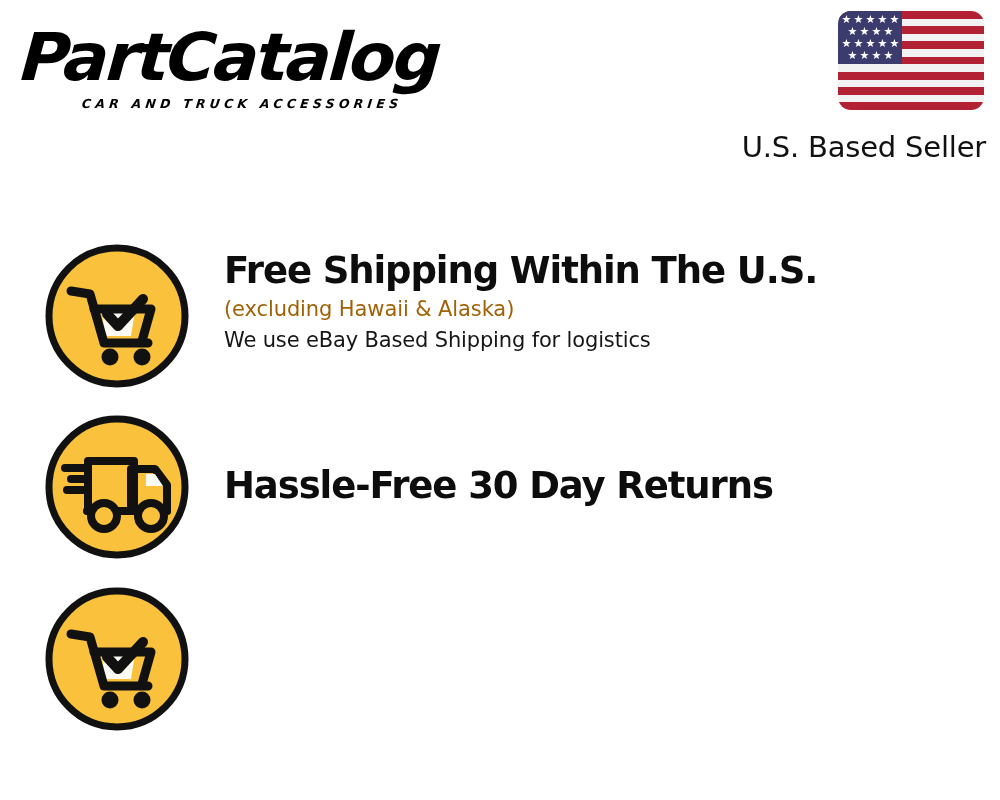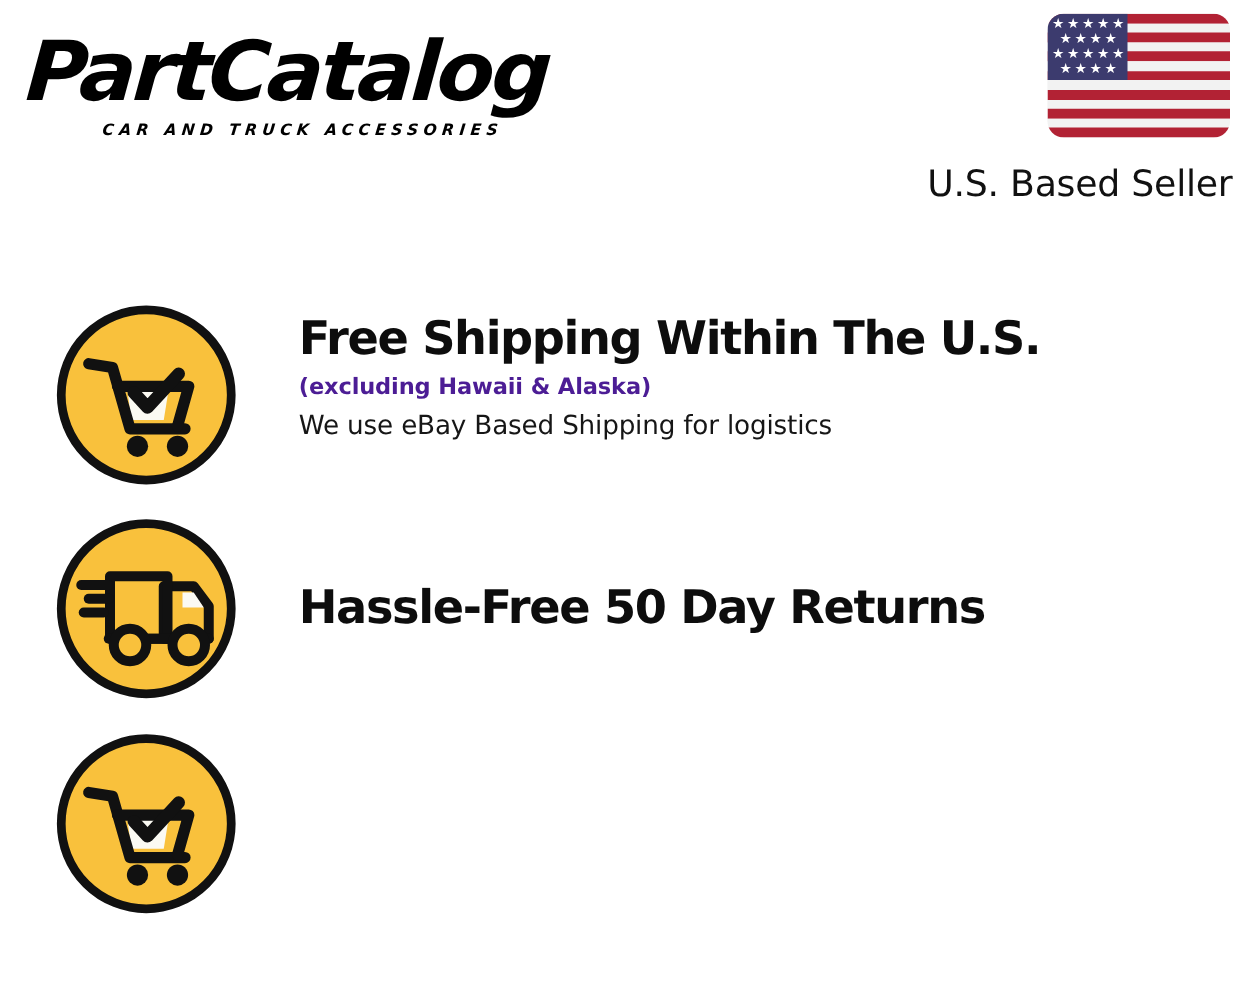--- a/index.html
+++ b/index.html
@@ -117,21 +117,20 @@
     left: 0;
     top: 228px;
     width: 1000px;
   }
   .feature-row {
     position: absolute;
     left: 0;
     width: 836px;
     display: flex;
     align-items: flex-start;
-    gap: 15px;
   }
   .feature-row.row-1 { top: 14px;  }
   .feature-row.row-2 { top: 185px; }
   .feature-row.row-3 { top: 357px; }
 
   .icon-badge {
     position: relative;
     flex: 0 0 auto;
     margin-left: 43px;
     width: 148px;
@@ -149,24 +148,24 @@
     font-family: "DejaVu Sans", sans-serif;
     font-weight: 700;
     font-size: 37px;
     line-height: 46px;
     letter-spacing: -1.1px;
     color: #0d0d0d;
     white-space: nowrap;
   }
   .feat-sub {
     font-family: "DejaVu Sans", sans-serif;
-    font-weight: 700;
-    font-size: 18px;
+    font-weight: 400;
+    font-size: 21px;
     line-height: 31px;
-    color: #4c1d95;
+    color: #a16207;
     letter-spacing: -0.1px;
     white-space: nowrap;
   }
   .feat-sub2-title {
     font-family: "DejaVu Sans", sans-serif;
     font-weight: 700;
     font-size: 19.5px;
     line-height: 30px;
     color: #0d0d0d;
     letter-spacing: -0.2px;
@@ -270,21 +269,21 @@
         <path d="M45 48 L91 48 L91 98 L45 98 Z" fill="none" stroke="#111111" stroke-width="8" stroke-linejoin="round"></path>
         <path d="M44 98 L124 98" stroke="#111111" stroke-width="8" stroke-linecap="round"></path>
         <line x1="22" y1="55" x2="44" y2="55" stroke="#111111" stroke-width="8" stroke-linecap="round"></line>
         <line x1="28" y1="66" x2="44" y2="66" stroke="#111111" stroke-width="8" stroke-linecap="round"></line>
         <line x1="24" y1="77" x2="40" y2="77" stroke="#111111" stroke-width="8" stroke-linecap="round"></line>
         <circle cx="61" cy="103" r="13" fill="#f9c13c" stroke="#111111" stroke-width="8"></circle>
         <circle cx="108" cy="103" r="13" fill="#f9c13c" stroke="#111111" stroke-width="8"></circle>
       </svg>
     </div>
     <div class="feature-text">
-      <div class="feat-title">Hassle-Free 50 Day Returns</div>
+      <div class="feat-title">Hassle-Free 30 Day Returns</div>
     </div>
   </div>
 
   <div class="feature-row row-3">
     <div class="icon-badge">
       <svg viewBox="0 0 148 148" xmlns="http://www.w3.org/2000/svg">
         <circle cx="74" cy="74" r="68" fill="#f9c13c" stroke="#111111" stroke-width="7"></circle>
         <path d="M58 63 L93 63 L88 94 L62 94 Z" fill="#fbfaf3"></path>
         <path d="M28 49 L47 52 L61 101 L105 101" fill="none" stroke="#111111" stroke-width="9" stroke-linecap="round" stroke-linejoin="round"></path>
         <path d="M51 67 L108 67 L99 99" fill="none" stroke="#111111" stroke-width="9" stroke-linecap="round" stroke-linejoin="round"></path>

